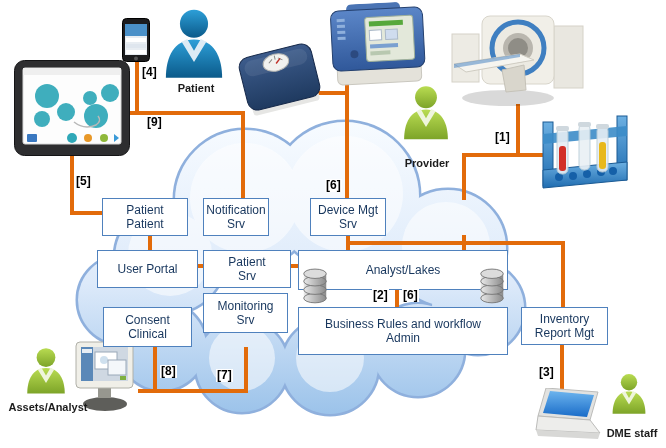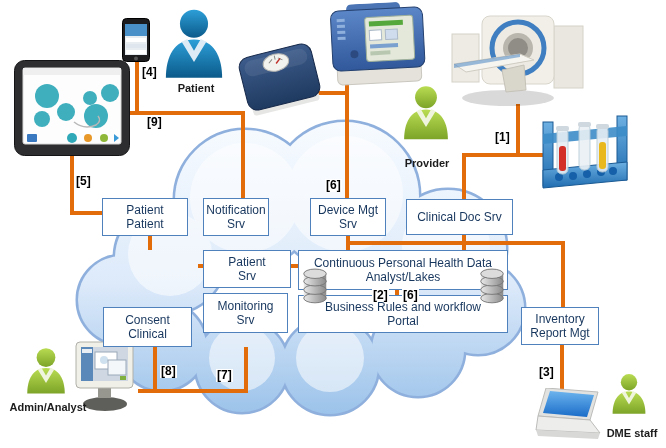--- a/index.html
+++ b/index.html
@@ -123,44 +123,43 @@
     <span>Patient</span>
   </div>
   <div class="nbox" style="left:203px;top:198px;width:66px;height:38px">
     <span>Notification</span>
     <span>Srv</span>
   </div>
   <div class="nbox" style="left:310px;top:198px;width:76px;height:38px">
     <span>Device Mgt</span>
     <span>Srv</span>
   </div>
-  <div class="nbox" style="left:406px;top:199px;width:107px;height:36px">
-    <span>Clinical Doc Srv</span>
+  <div class="nbox" style="left:97px;top:250px;width:101px;height:38px">
+    <span>User Portal</span>
   </div>
   <div class="nbox" style="left:203px;top:250px;width:88px;height:38px">
     <span>Patient</span>
     <span>Srv</span>
   </div>
   <div class="nbox" style="left:298px;top:250px;width:210px;height:40px">
-    <span>Continuous  Personal Health Data</span>
     <span>Analyst/Lakes</span>
   </div>
   <div class="nbox" style="left:103px;top:307px;width:89px;height:40px">
     <span>Consent</span>
     <span>Clinical</span>
   </div>
   <div class="nbox" style="left:203px;top:293px;width:85px;height:40px">
     <span>Monitoring</span>
     <span>Srv</span>
   </div>
-  <div class="nbox" style="left:298px;top:295px;width:210px;height:38px">
+  <div class="nbox" style="left:298px;top:307px;width:210px;height:48px">
     <span>Business Rules and workflow</span>
-    <span>Portal</span>
-  </div>
-  <div class="nbox" style="left:521px;top:307px;width:78px;height:38px">
+    <span>Admin</span>
+  </div>
+  <div class="nbox" style="left:521px;top:307px;width:87px;height:38px">
     <span>Inventory</span>
     <span>Report Mgt</span>
   </div>
 
   <svg class="icon dbicon" style="left:300px;top:266px" width="30" height="38" viewBox="0 0 32 40">
     <rect x="4" y="8" width="24" height="26" fill="url(#gDb)"></rect>
     <ellipse cx="16" cy="34" rx="12" ry="5" fill="url(#gDb)" stroke="#777" stroke-width="1"></ellipse>
     <ellipse cx="16" cy="25" rx="12" ry="5" fill="url(#gDb)" stroke="#777" stroke-width="1"></ellipse>
     <ellipse cx="16" cy="16" rx="12" ry="5" fill="url(#gDb)" stroke="#777" stroke-width="1"></ellipse>
     <ellipse cx="16" cy="8" rx="12" ry="5" fill="#dcdcdc" stroke="#777" stroke-width="1"></ellipse>
@@ -301,21 +300,21 @@
     <rect x="24" y="46" width="13" height="12" fill="#97978f"></rect>
     <rect x="2" y="2" width="57" height="46" rx="4" fill="#f0efe8" stroke="#b0b0a8"></rect>
     <rect x="7" y="7" width="47" height="34" fill="#cfd8e2"></rect>
     <rect x="7" y="7" width="12" height="34" fill="#5a88b8"></rect>
     <rect x="8" y="9" width="10" height="4" fill="#e8eef4"></rect>
     <rect x="21" y="12" width="22" height="17" fill="#ffffff" stroke="#9aa8b8"></rect>
     <circle cx="30" cy="20" r="4" fill="#cfe0ee"></circle>
     <rect x="34" y="20" width="18" height="15" fill="#f4f7fa" stroke="#9aa8b8"></rect>
     <rect x="46" y="36" width="6" height="4" fill="#7fb040"></rect>
   </svg>
-  <span class="alabel" style="left:0px;top:401px;width:96px">Admin/Analyst</span>
+  <span class="alabel" style="left:0px;top:401px;width:96px">Assets/Analyst</span>
 
   <svg class="icon" style="left:534px;top:388px" width="70" height="56" viewBox="0 0 70 56">
     <polygon points="12,0 64,4 56,32 4,28" fill="#e2e2e0" stroke="#bcbcba"></polygon>
     <polygon points="16,3 60,7 53,29 9,25" fill="url(#gLapScr)"></polygon>
     <polygon points="4,28 56,32 66,45 2,42" fill="#ededeb" stroke="#bcbcba"></polygon>
     <polygon points="2,42 66,45 64,51 4,48" fill="#d8d8d6"></polygon>
   </svg>
 
   <svg class="icon" style="left:608px;top:364px" width="42" height="60" viewBox="0 0 64 64">
     <circle cx="32" cy="14" r="12.5" fill="url(#gGreenPerson)"></circle>

